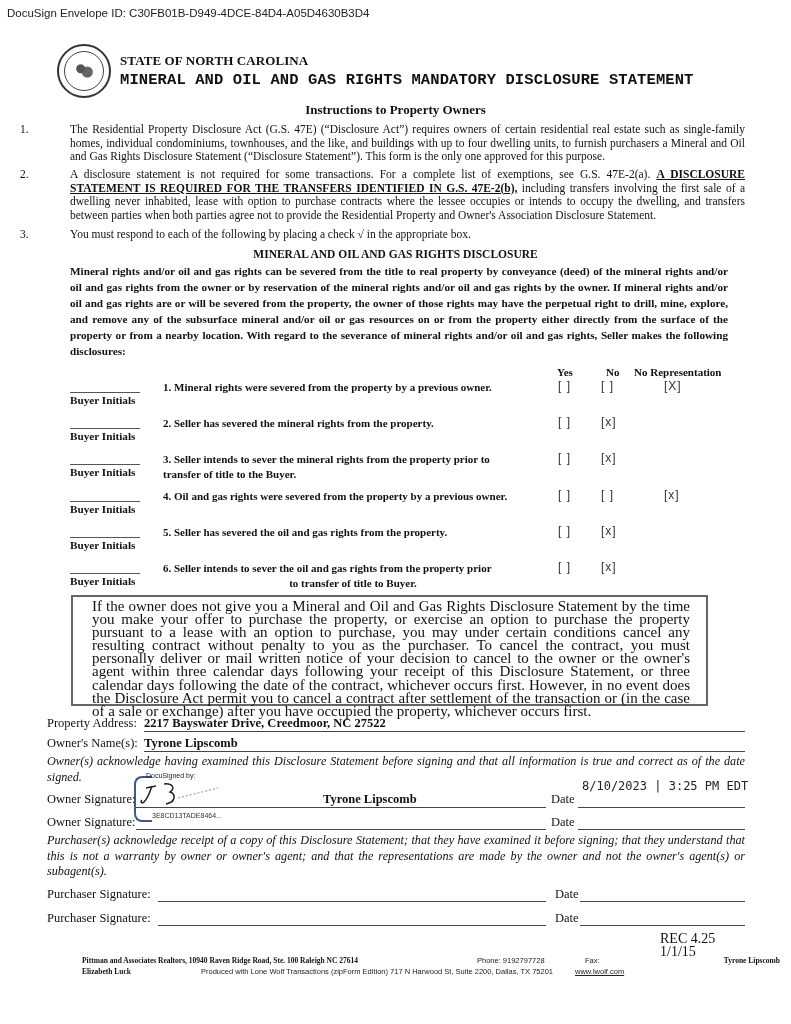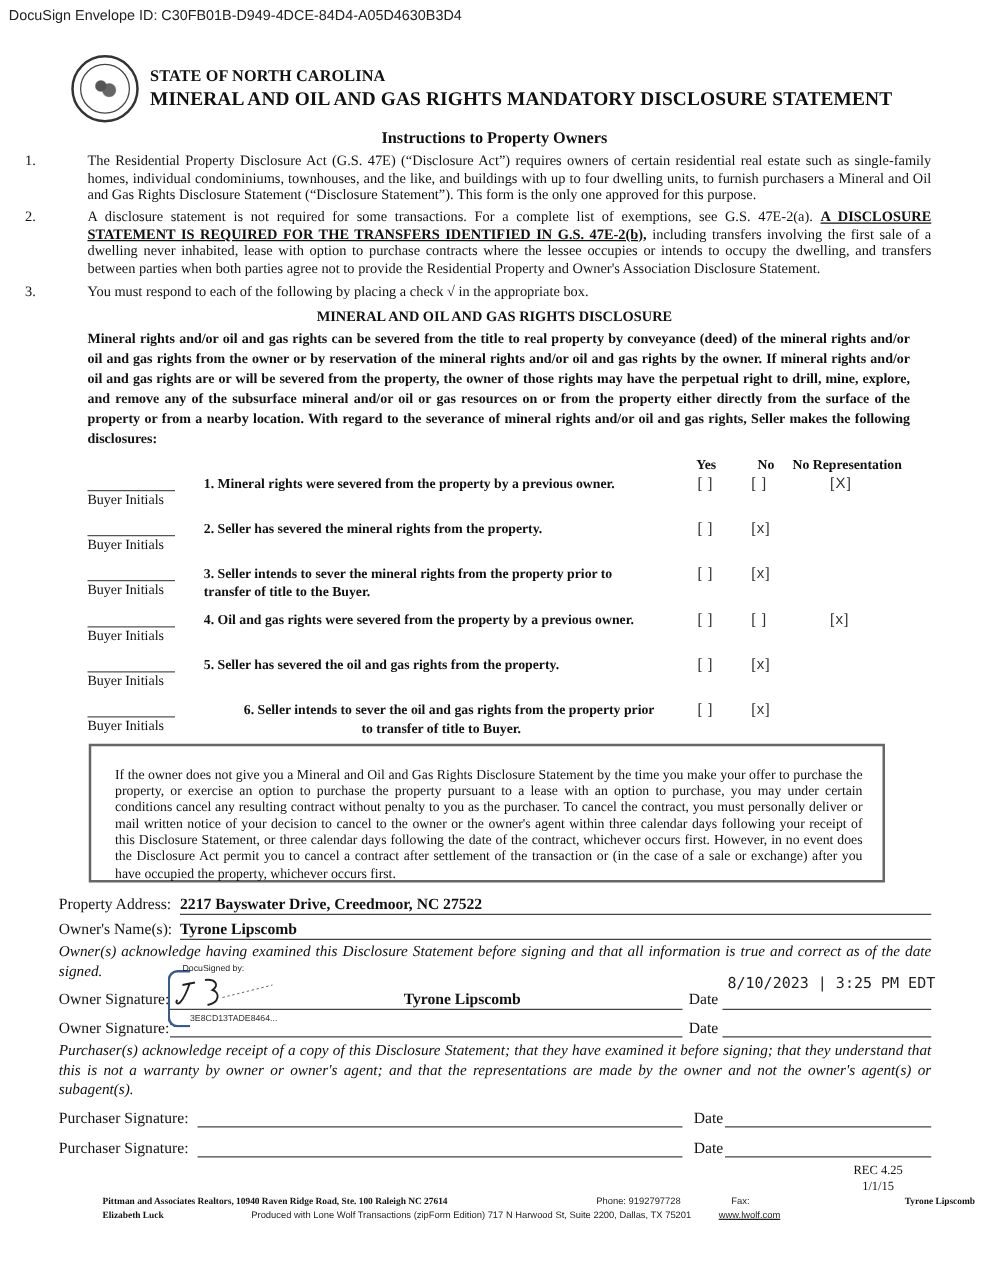--- a/index.html
+++ b/index.html
@@ -3,46 +3,46 @@
 <meta charset="utf-8">
 <style>
   html, body { margin: 0; padding: 0; background: #ffffff; }
   body { width: 791px; height: 1024px; position: relative; overflow: hidden; color: #111; font-family: "Liberation Serif", serif; }
   .abs { position: absolute; }
   .envelope { left: 7px; top: 7px; font-family: "Liberation Sans", sans-serif; font-size: 11.5px; color: #222; }
   .seal { left: 57px; top: 44px; width: 54px; height: 54px; border-radius: 50%; border: 2px solid #333; box-sizing: border-box; }
   .seal::before { content: ""; position: absolute; left: 5px; top: 5px; width: 40px; height: 40px; border-radius: 50%; border: 1px solid #444; box-sizing: border-box; }
   .seal .figs { position: absolute; left: 14px; top: 14px; width: 22px; height: 22px; border-radius: 50%; background: radial-gradient(circle at 35% 40%, #555 0 4px, transparent 5px), radial-gradient(circle at 65% 55%, #666 0 5px, transparent 6px); }
   .title1 { left: 120px; top: 53px; font-size: 13px; font-weight: bold; letter-spacing: 0.1px; }
-  .title2 { left: 120px; top: 71px; font-size: 15.5px; font-weight: bold; letter-spacing: 0.1px; }
+  .title2 { left: 120px; top: 71px; font-size: 15.5px; font-weight: bold; letter-spacing: 0.1px; font-family: Liberation Mono, monospace; }
   .instr-h { left: 0; width: 791px; top: 102px; text-align: center; font-size: 13px; font-weight: bold; }
   .num { font-size: 11.5px; }
   .para { font-size: 11.5px; line-height: 13.6px; text-align: justify; }
   .ul { text-decoration: underline; font-weight: bold; }
   .sec-h { left: 0; width: 791px; top: 248px; text-align: center; font-size: 11.5px; font-weight: bold; }
   .disc { left: 70px; top: 264px; width: 658px; font-size: 11.2px; line-height: 15.9px; font-weight: bold; text-align: justify; }
   .colh { font-size: 11px; font-weight: bold; }
   .initline { width: 70px; border-top: 1px solid #555; }
-  .initlbl { font-size: 11.2px; font-weight: normal; }
+  .initlbl { font-size: 11.2px; font-weight: bold; }
   .q { font-size: 11px; font-weight: bold; line-height: 15px; }
   .box { font-family: "Liberation Sans", sans-serif; font-size: 12px; color: #333; letter-spacing: 1px; }
   .note { left: 71px; top: 595px; width: 637px; height: 111px; border: 2px solid #666; box-sizing: border-box; }
   .note-h { position: absolute; left: 0; width: 100%; top: 1px; text-align: center; font-size: 13px; font-weight: bold; }
-  .note-b { position: absolute; left: 19px; top: 17px; width: 598px; font-size: 11px; line-height: 13.1px; text-align: justify; }
+  .note-b { position: absolute; left: 19px; top: 3px; width: 598px; font-size: 15px; line-height: 13.1px; text-align: justify; }
   .fieldlbl { font-size: 12.5px; }
   .fieldval { font-size: 12.5px; font-weight: bold; text-decoration: none; text-align: center; }
   .rule { border-top: 1px solid #444; height: 0; }
   .ital { font-size: 12.2px; font-style: italic; line-height: 15.5px; text-align: justify; }
   .sigbracket { left: 134px; top: 776px; width: 16px; height: 42px; border: 2px solid #3a5a8c; border-right: none; border-radius: 8px 0 0 8px; }
   .ds-by { left: 146px; top: 772px; font-family: "Liberation Sans", sans-serif; font-size: 7px; color: #222; }
   .ds-id { left: 152px; top: 812px; font-family: "Liberation Sans", sans-serif; font-size: 7px; color: #333; }
   .datestamp { left: 582px; top: 779px; font-family: "DejaVu Sans Mono", monospace; font-size: 12px; color: #222; }
   .footer-s { font-size: 7.5px; font-weight: bold; margin-left: 35px; }
   .footer-sans { font-family: "Liberation Sans", sans-serif; font-size: 7.5px; color: #222; }
-  .rec { font-size: 10px; text-align: center; }
+  .rec { font-size: 14px; text-align: left; }
 </style>
 </head>
 <body>
 
 <div class="abs envelope">DocuSign Envelope ID: C30FB01B-D949-4DCE-84D4-A05D4630B3D4</div>
 
 <div class="abs seal">
     <div class="figs"></div>
   </div>
 <div class="abs title1">STATE OF NORTH CAROLINA</div>
@@ -90,21 +90,21 @@
     <div class="abs box" style="left:558px; top:488px;">[ ]</div>
     <div class="abs box" style="left:601px; top:488px;">[ ]</div>
     <div class="abs box" style="left:664px; top:488px;">[x]</div>
     <div class="abs initline" style="left:70px; top:537px;"></div>
     <div class="abs initlbl" style="left:70px; top:539px;">Buyer Initials</div>
     <div class="abs q" style="left:163px; top:525px; width:380px;">5. Seller has severed the oil and gas rights from the property.</div>
     <div class="abs box" style="left:558px; top:524px;">[ ]</div>
     <div class="abs box" style="left:601px; top:524px;">[x]</div>
     <div class="abs initline" style="left:70px; top:573px;"></div>
     <div class="abs initlbl" style="left:70px; top:575px;">Buyer Initials</div>
-    <div class="abs q" style="left:163px; top:561px; width:380px;margin-left:32px;">6. Seller intends to sever the oil and gas rights from the property prior</div>
+    <div class="abs q" style="left:163px; top:561px; width:380px;">6. Seller intends to sever the oil and gas rights from the property prior</div>
     <div class="abs q" style="left:163px; top:576px; width:380px;text-align:center;">to transfer of title to Buyer.</div>
     <div class="abs box" style="left:558px; top:560px;">[ ]</div>
     <div class="abs box" style="left:601px; top:560px;">[x]</div>
   </div>
 
 <div class="abs note">
   <div class="note-b">If the owner does not give you a Mineral and Oil and Gas Rights Disclosure Statement by the time you make your offer to purchase the property, or exercise an option to purchase the property pursuant to a lease with an option to purchase, you may under certain conditions cancel any resulting contract without penalty to you as the purchaser. To cancel the contract, you must personally deliver or mail written notice of your decision to cancel to the owner or the owner's agent within three calendar days following your receipt of this Disclosure Statement, or three calendar days following the date of the contract, whichever occurs first. However, in no event does the Disclosure Act permit you to cancel a contract after settlement of the transaction or (in the case of a sale or exchange) after you have occupied the property, whichever occurs first.</div>
 </div>
 
 <div class="abs fieldlbl" style="left:47px; top:716px;">Property Address:</div>

